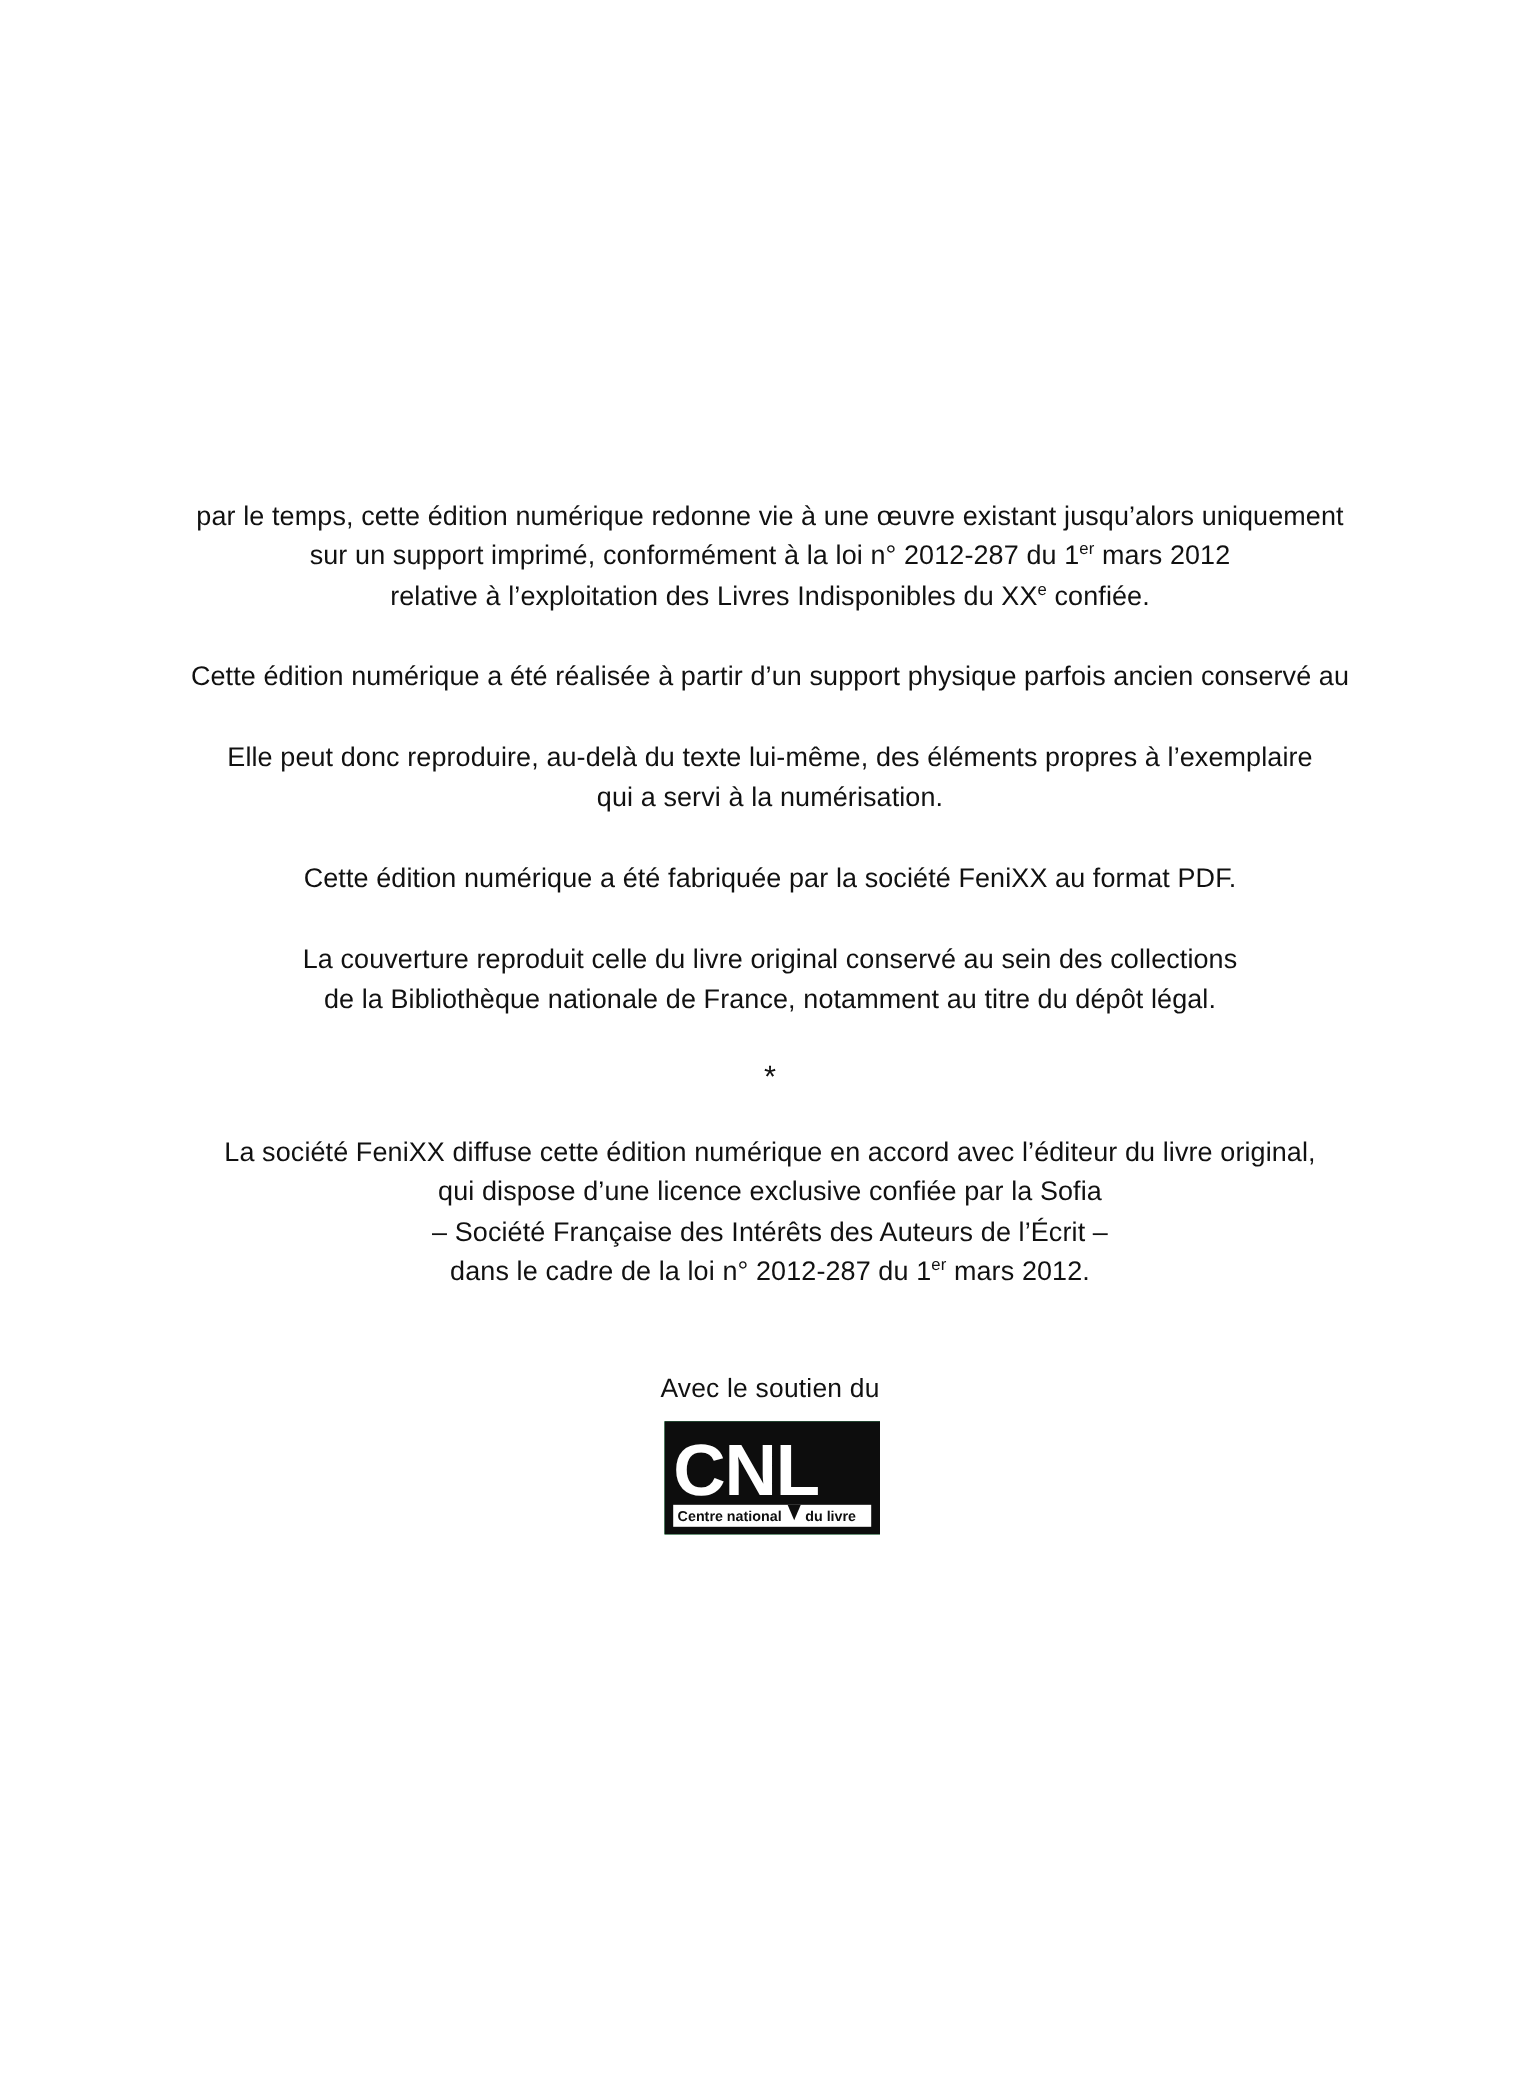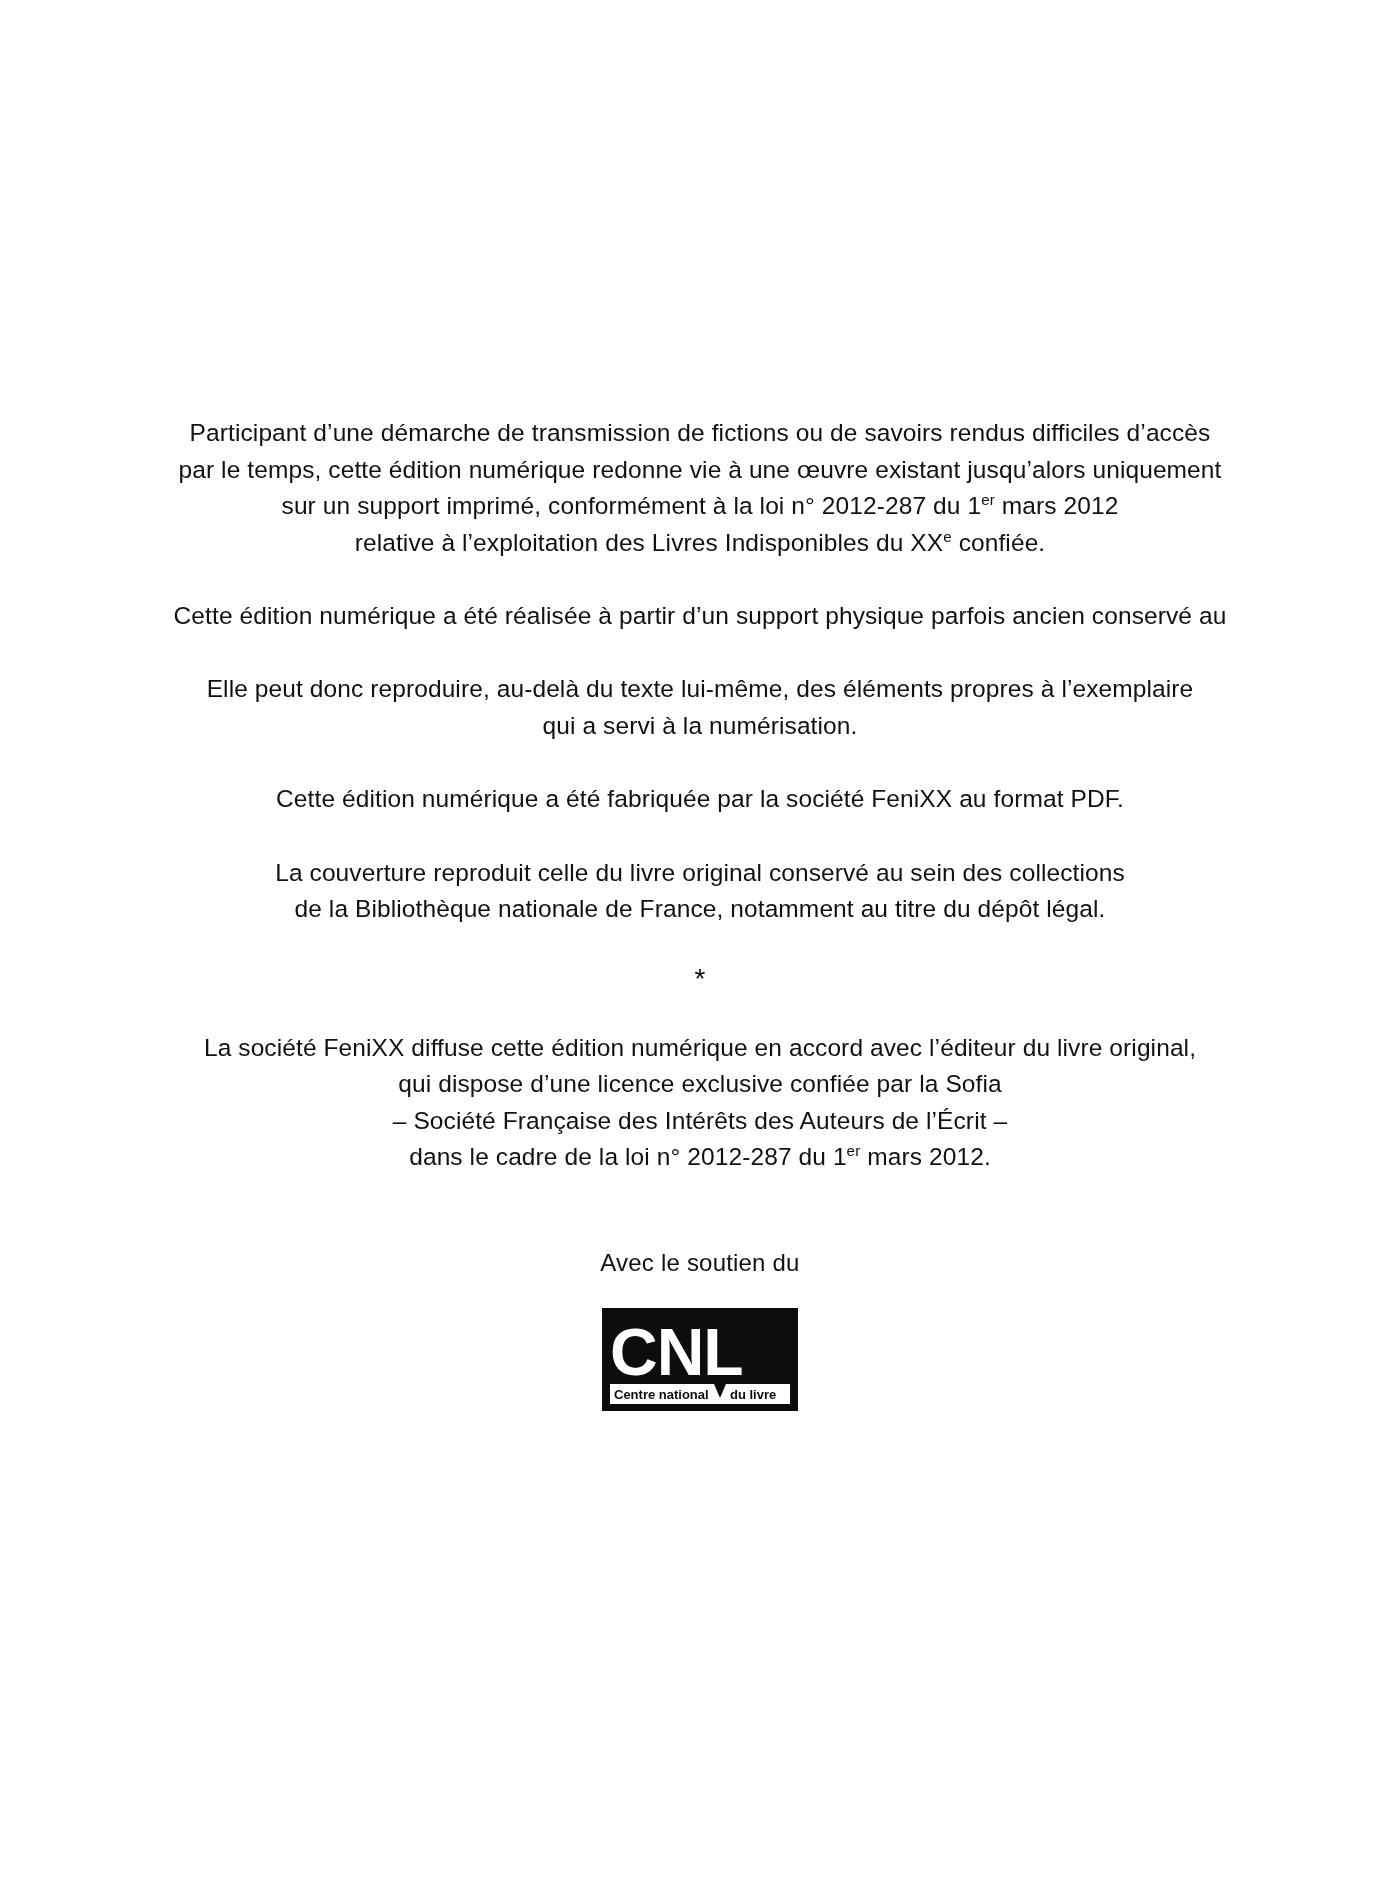--- a/index.html
+++ b/index.html
@@ -52,22 +52,21 @@
   sup {
     font-size: 0.62em;
     vertical-align: super;
     line-height: 0;
     text-align: center;
   }
   .support-block {
     margin-top: 72px;
     display: flex;
     flex-direction: column;
-    align-items: center;
-    gap: 16px;
+    align-items: flex-end;
   }
   .support-text {
     font-size: 24px;
     line-height: 30px;
     color: #111111;
     letter-spacing: 0.2px;
   }
   
   .cnl-logo {
     margin-top: 14px;
@@ -79,21 +78,21 @@
   }
   .cnl-logo svg { display: block; }
 </style>
 </head>
 <body>
 
 <div class="page">
   <div class="content">
 
     <p class="para">
-      <span>Participant d’une démarche de transmission de fictions ou de savoirs rendus difficiles d’accès</span><br>
+      <br>
       <span>par le temps, cette édition numérique redonne vie à une œuvre existant jusqu’alors uniquement</span><br>
       <span>sur un support imprimé, conformément à la loi n° 2012-287 du 1</span><sup>er</sup><span> mars 2012</span><br>
       <span>relative à l’exploitation des Livres Indisponibles du XX</span><sup>e</sup><span> confiée.</span>
     </p>
 
     <div class="gap-large"></div>
 
     <p class="para">
       <span>Cette édition numérique a été réalisée à partir d’un support physique parfois ancien conservé au</span><br>
       <br>

